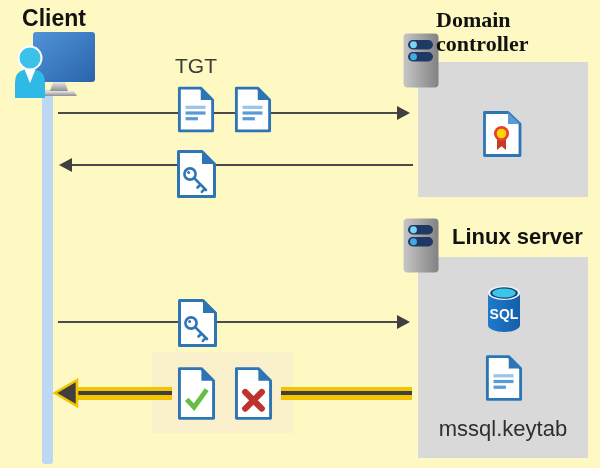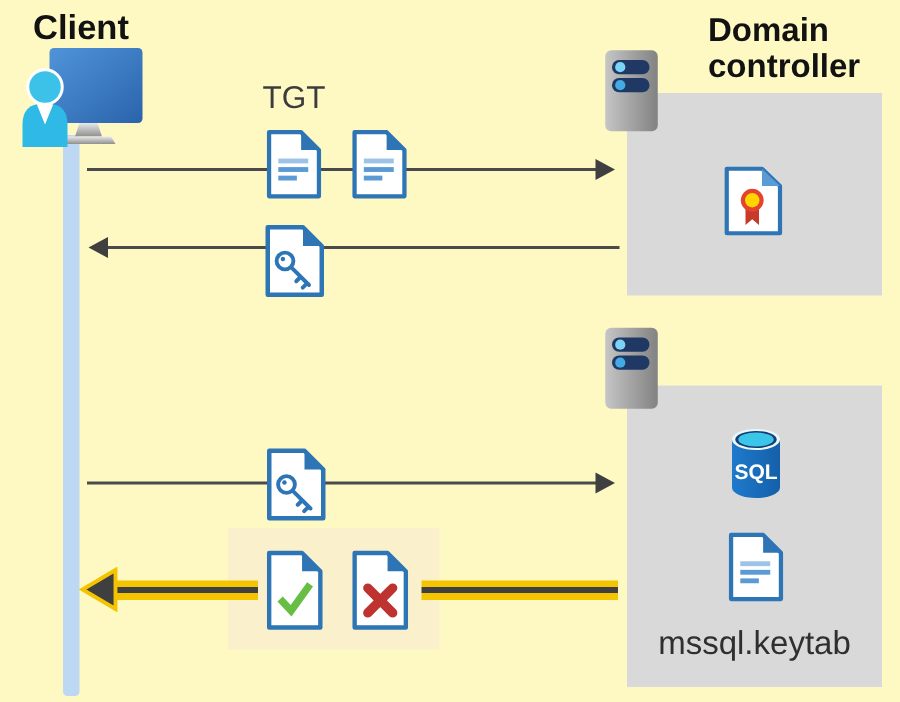--- a/index.html
+++ b/index.html
@@ -21,21 +21,21 @@
   #result-box{left:152px;top:352px;width:141px;height:81px;background:#FAF1CC;}
   
   .hline{position:absolute;height:2.4px;background:#4A4A4A;}
   .ah-right{position:absolute;width:0;height:0;border-left:13px solid #3F3F3F;border-top:7px solid transparent;border-bottom:7px solid transparent;}
   .ah-left{position:absolute;width:0;height:0;border-right:13px solid #3F3F3F;border-top:7px solid transparent;border-bottom:7px solid transparent;}
   
   .yseg{position:absolute;top:387px;height:13px;
     background:linear-gradient(180deg,#F5C400 0px,#F5C400 4.5px,#3F3F3F 4.5px,#3F3F3F 8.5px,#F5C400 8.5px,#F5C400 13px);}
   
   #client-label{left:12px;top:6px;width:84px;font-size:23px;}
-  #dc-label{left:472px;top:8px;width:118px;}
+  #dc-label{left:436px;top:8px;width:118px;font-family:Liberation Serif, serif;}
   #lx-label{left:452px;top:225px;width:140px;}
   #tgt-label{left:167px;top:55px;width:58px;}
   #spn-label{left:224px;top:55px;width:58px;}
   #keytab-label{left:418px;top:418px;width:170px;font-size:22px;color:#2f2f2f;}
   #result-label{left:120px;top:439px;width:205px;font-size:22px;}
 </style>
 </head>
 <body>
 
 <div id="canvas">
@@ -111,20 +111,21 @@
     <circle cx="19.5" cy="23.5" r="4.8" fill="#FFD400"></circle>
   </svg>
 
   <svg class="abs" style="left:403px;top:218px;" width="36" height="55" viewBox="0 0 36 55">
     <rect x="0.5" y="0.5" width="35" height="54" rx="4" fill="url(#srvg)"></rect>
     <rect x="5" y="7" width="25" height="9.5" rx="4.75" fill="#1F3964"></rect>
     <circle cx="10.5" cy="11.75" r="3.4" fill="#7CD3F4"></circle>
     <rect x="5" y="19" width="25" height="9.5" rx="4.75" fill="#1F3964"></rect>
     <circle cx="10.5" cy="23.75" r="3.4" fill="#43AAE4"></circle>
   </svg>
+  <div class="abs title" id="lx-label">Linux server</div>
 
   <svg class="abs" style="left:485px;top:283px;" width="38" height="52" viewBox="0 0 38 52">
     <path d="M3 10 V42 A16 7 0 0 0 35 42 V10 Z" fill="url(#sqlg)"></path>
     <ellipse cx="19" cy="10" rx="16" ry="7" fill="#EAF8FB"></ellipse>
     <ellipse cx="19" cy="10" rx="13.8" ry="5.7" fill="#173E73"></ellipse>
     <ellipse cx="19" cy="10" rx="11.8" ry="4.6" fill="#3BC5E8"></ellipse>
     <text x="19" y="36" text-anchor="middle" font-family="Liberation Sans, sans-serif" font-size="14" font-weight="bold" fill="#ffffff">SQL</text>
   </svg>
 
   <svg class="abs" style="left:485px;top:353px;" width="38" height="50" viewBox="0 0 40 50">

